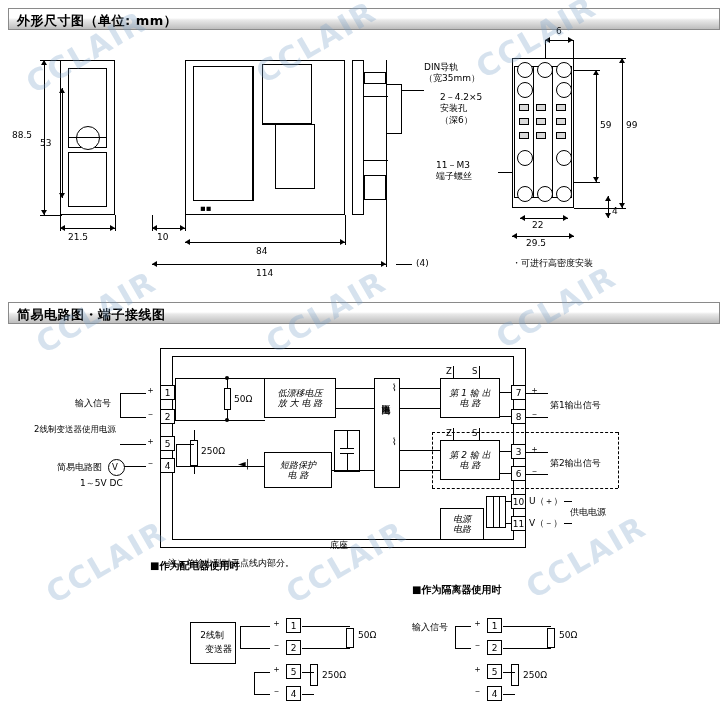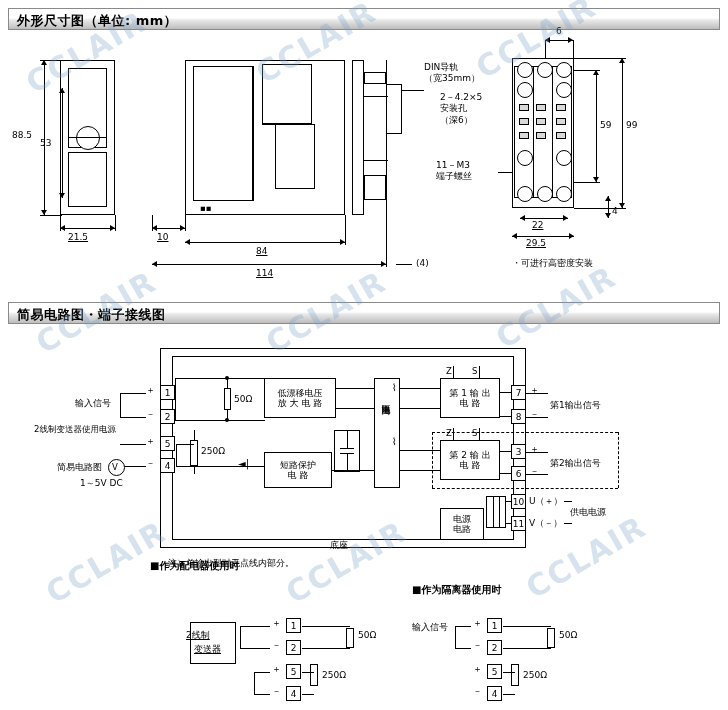--- a/index.html
+++ b/index.html
@@ -22,35 +22,35 @@
   }
 
   
   .ln{position:absolute;background:#000;}
   .hl{height:1px;}
   .vl{width:1px;}
   .dash-h{position:absolute;height:0;border-top:1px dashed #000;}
   .dash-v{position:absolute;width:0;border-left:1px dashed #000;}
   .box{position:absolute;border:1px solid #000;box-sizing:border-box;background:#fff;}
   .txt{position:absolute;white-space:nowrap;line-height:1.25;}
-  .txt.c{text-align:left;text-decoration:underline;}
+  .txt.c{text-align:right;}
   .tiny{font-size:8.5px;}
   .sm{font-size:9px;}
   .md{font-size:10px;}
 
   
   .term{
     position:absolute;width:15px;height:15px;border:1px solid #000;background:#fff;
     font-size:9px;line-height:15px;text-align:center;box-sizing:border-box;
   }
   
   .blk{
     position:absolute;border:1px solid #000;background:#fff;box-sizing:border-box;
     display:flex;flex-direction:column;align-items:center;justify-content:center;
-    font-size:9px;line-height:1.15;text-align:center;
+    font-size:9px;line-height:1.15;text-align:center;font-style:italic;
   }
   .dot{position:absolute;width:4px;height:4px;border-radius:50%;background:#000;}
   .circ{position:absolute;border:1px solid #000;border-radius:50%;background:#fff;}
   .arrow-l,.arrow-r{position:absolute;width:0;height:0;border-top:3px solid transparent;border-bottom:3px solid transparent;}
   .arrow-l{border-right:5px solid #000;}
   .arrow-r{border-left:5px solid #000;}
   .arrow-u,.arrow-d{position:absolute;width:0;height:0;border-left:3px solid transparent;border-right:3px solid transparent;}
   .arrow-u{border-bottom:5px solid #000;}
   .arrow-d{border-top:5px solid #000;}
   .vtxt{position:absolute;writing-mode:vertical-rl;text-orientation:mixed;white-space:nowrap;font-size:9px;}

